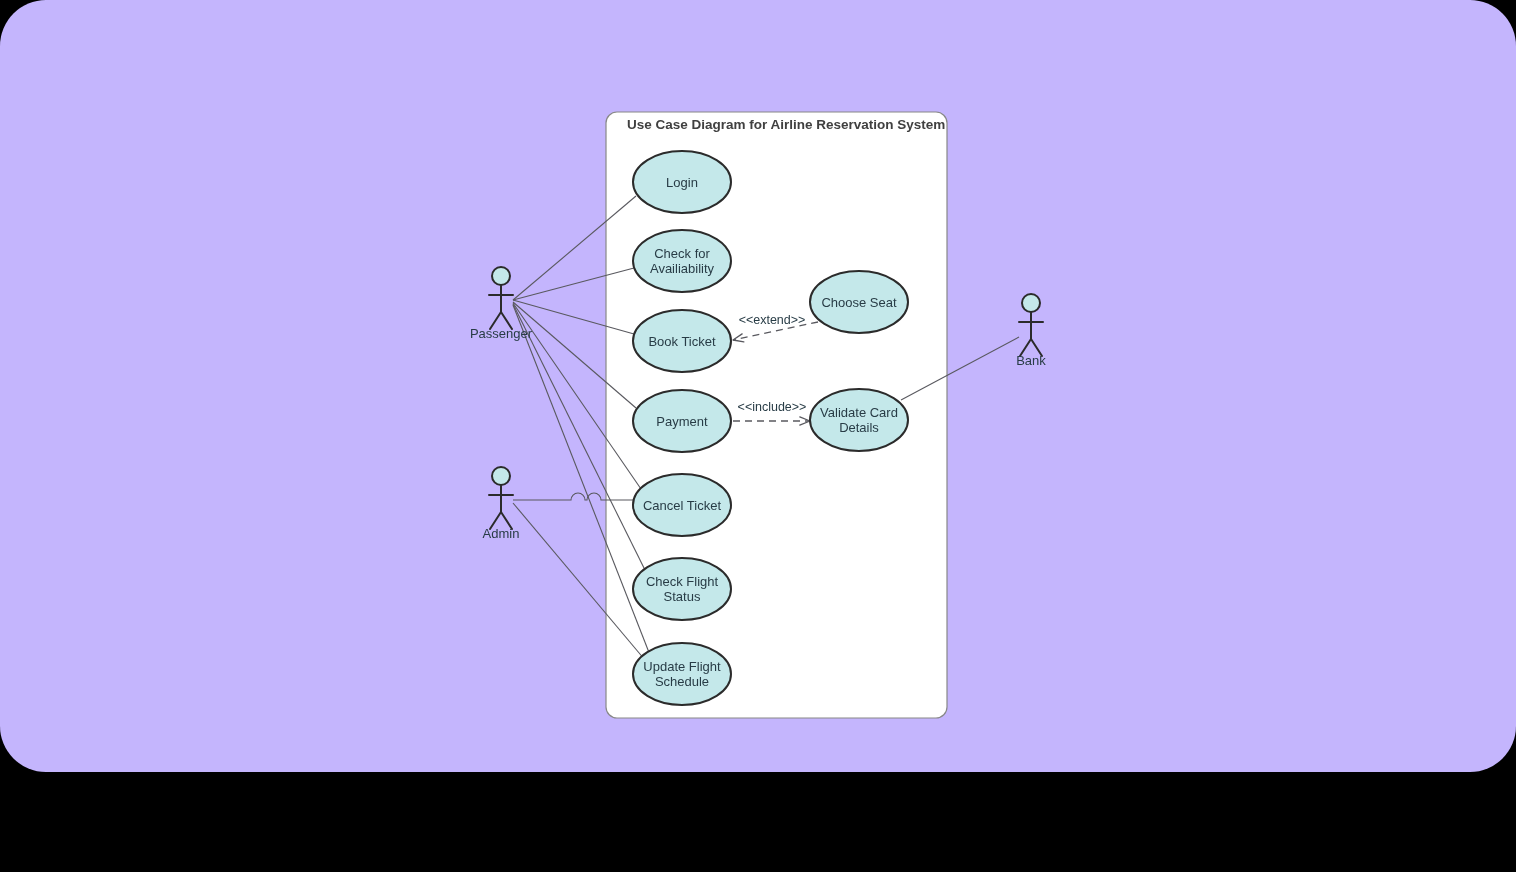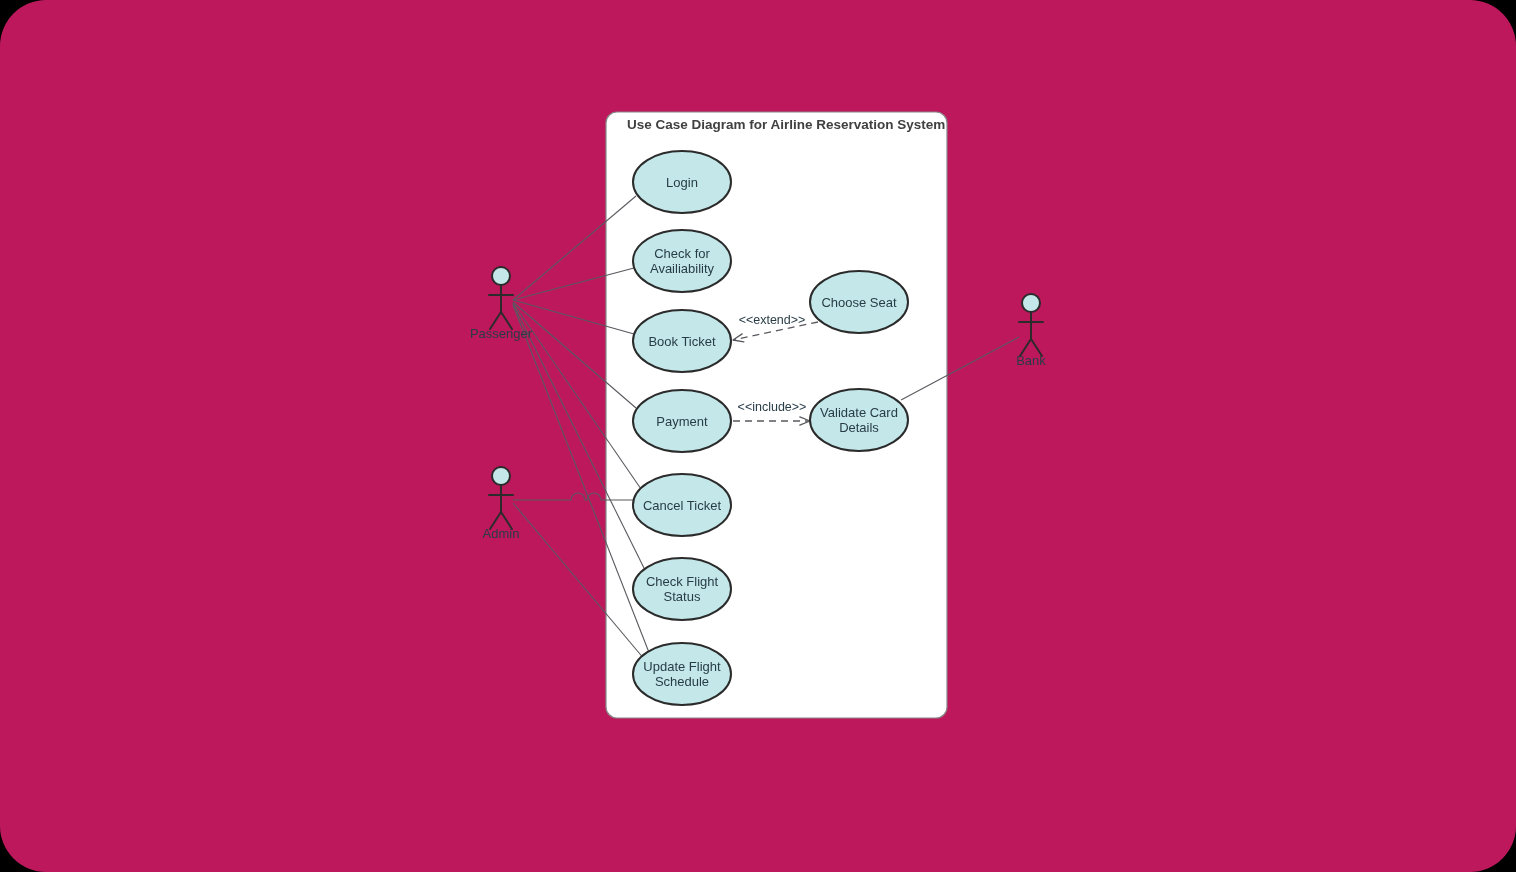--- a/index.html
+++ b/index.html
@@ -10,22 +10,22 @@
     width: 1516px;
     height: 872px;
     overflow: hidden;
     font-family: "Liberation Sans", sans-serif;
   }
   #canvas {
     position: absolute;
     left: 0;
     top: 0;
     width: 1516px;
-    height: 872px;
-    background: #be185d;
+    height: 772px;
+    background: #c4b5fd;
     border-radius: 46px;
     overflow: hidden;
   }
   #diagram-svg {
     position: absolute;
     left: 0;
     top: 0;
     width: 1516px;
     height: 872px;
     display: block;

